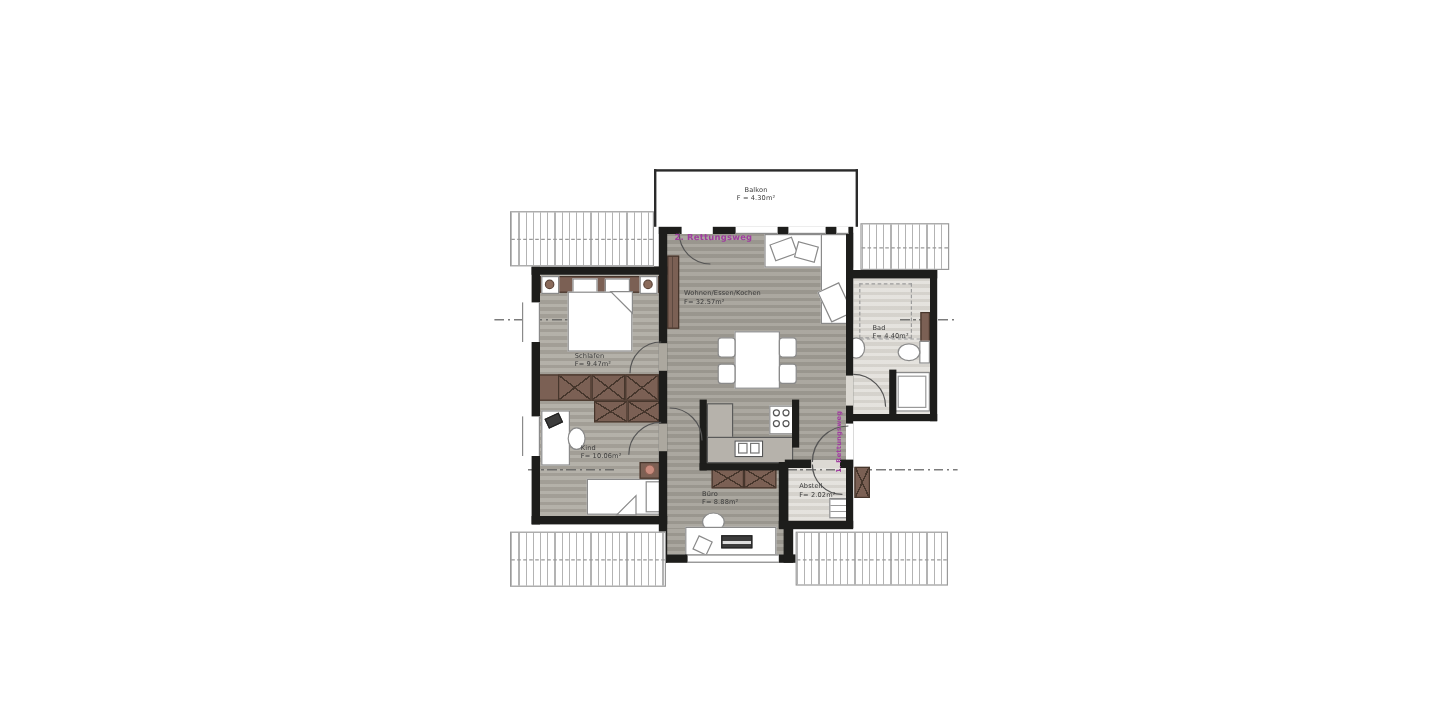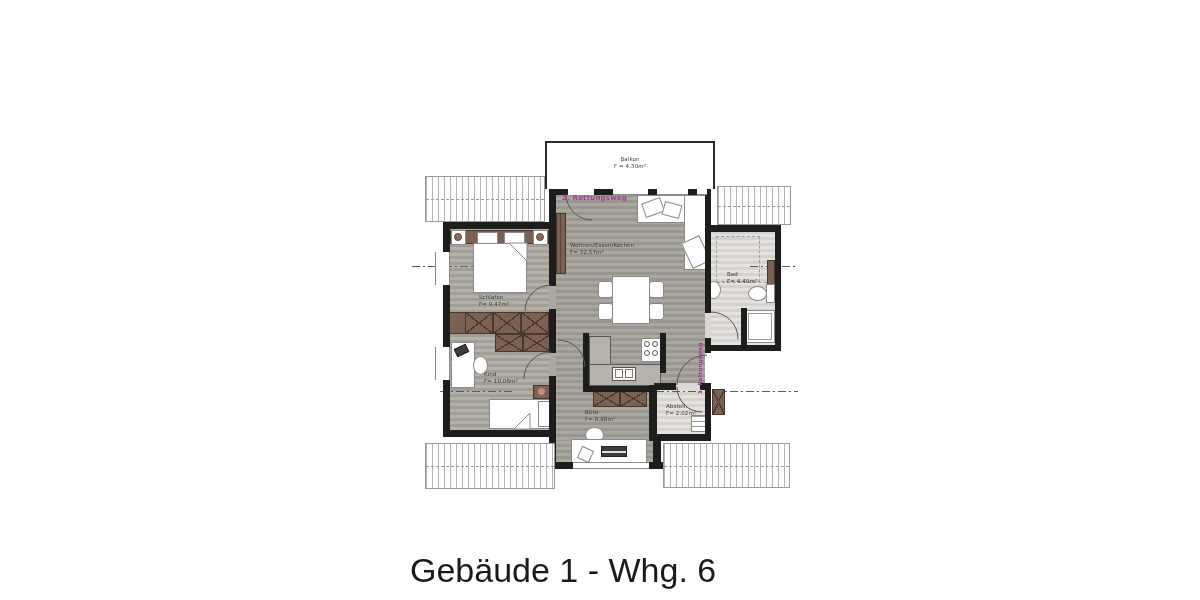--- a/index.html
+++ b/index.html
@@ -217,15 +217,14 @@
     <span>F= 4.40m²</span>
   </div>
   <div class="rlabel" style="left:666px;top:403px">
     <span>Abstell.</span>
     <span>F= 2.02m²</span>
   </div>
 
   <div class="purple" style="left:562px;top:194px">2. Rettungsweg</div>
   <div class="purple purple-v" style="left:697px;top:336px;height:58px">1. Rettungsweg</div>
 
-  <div class="title" style="left:410px;top:551px">Gebäude 1 - Whg. 6</div>
 
 </div>
 
 </body></html>

